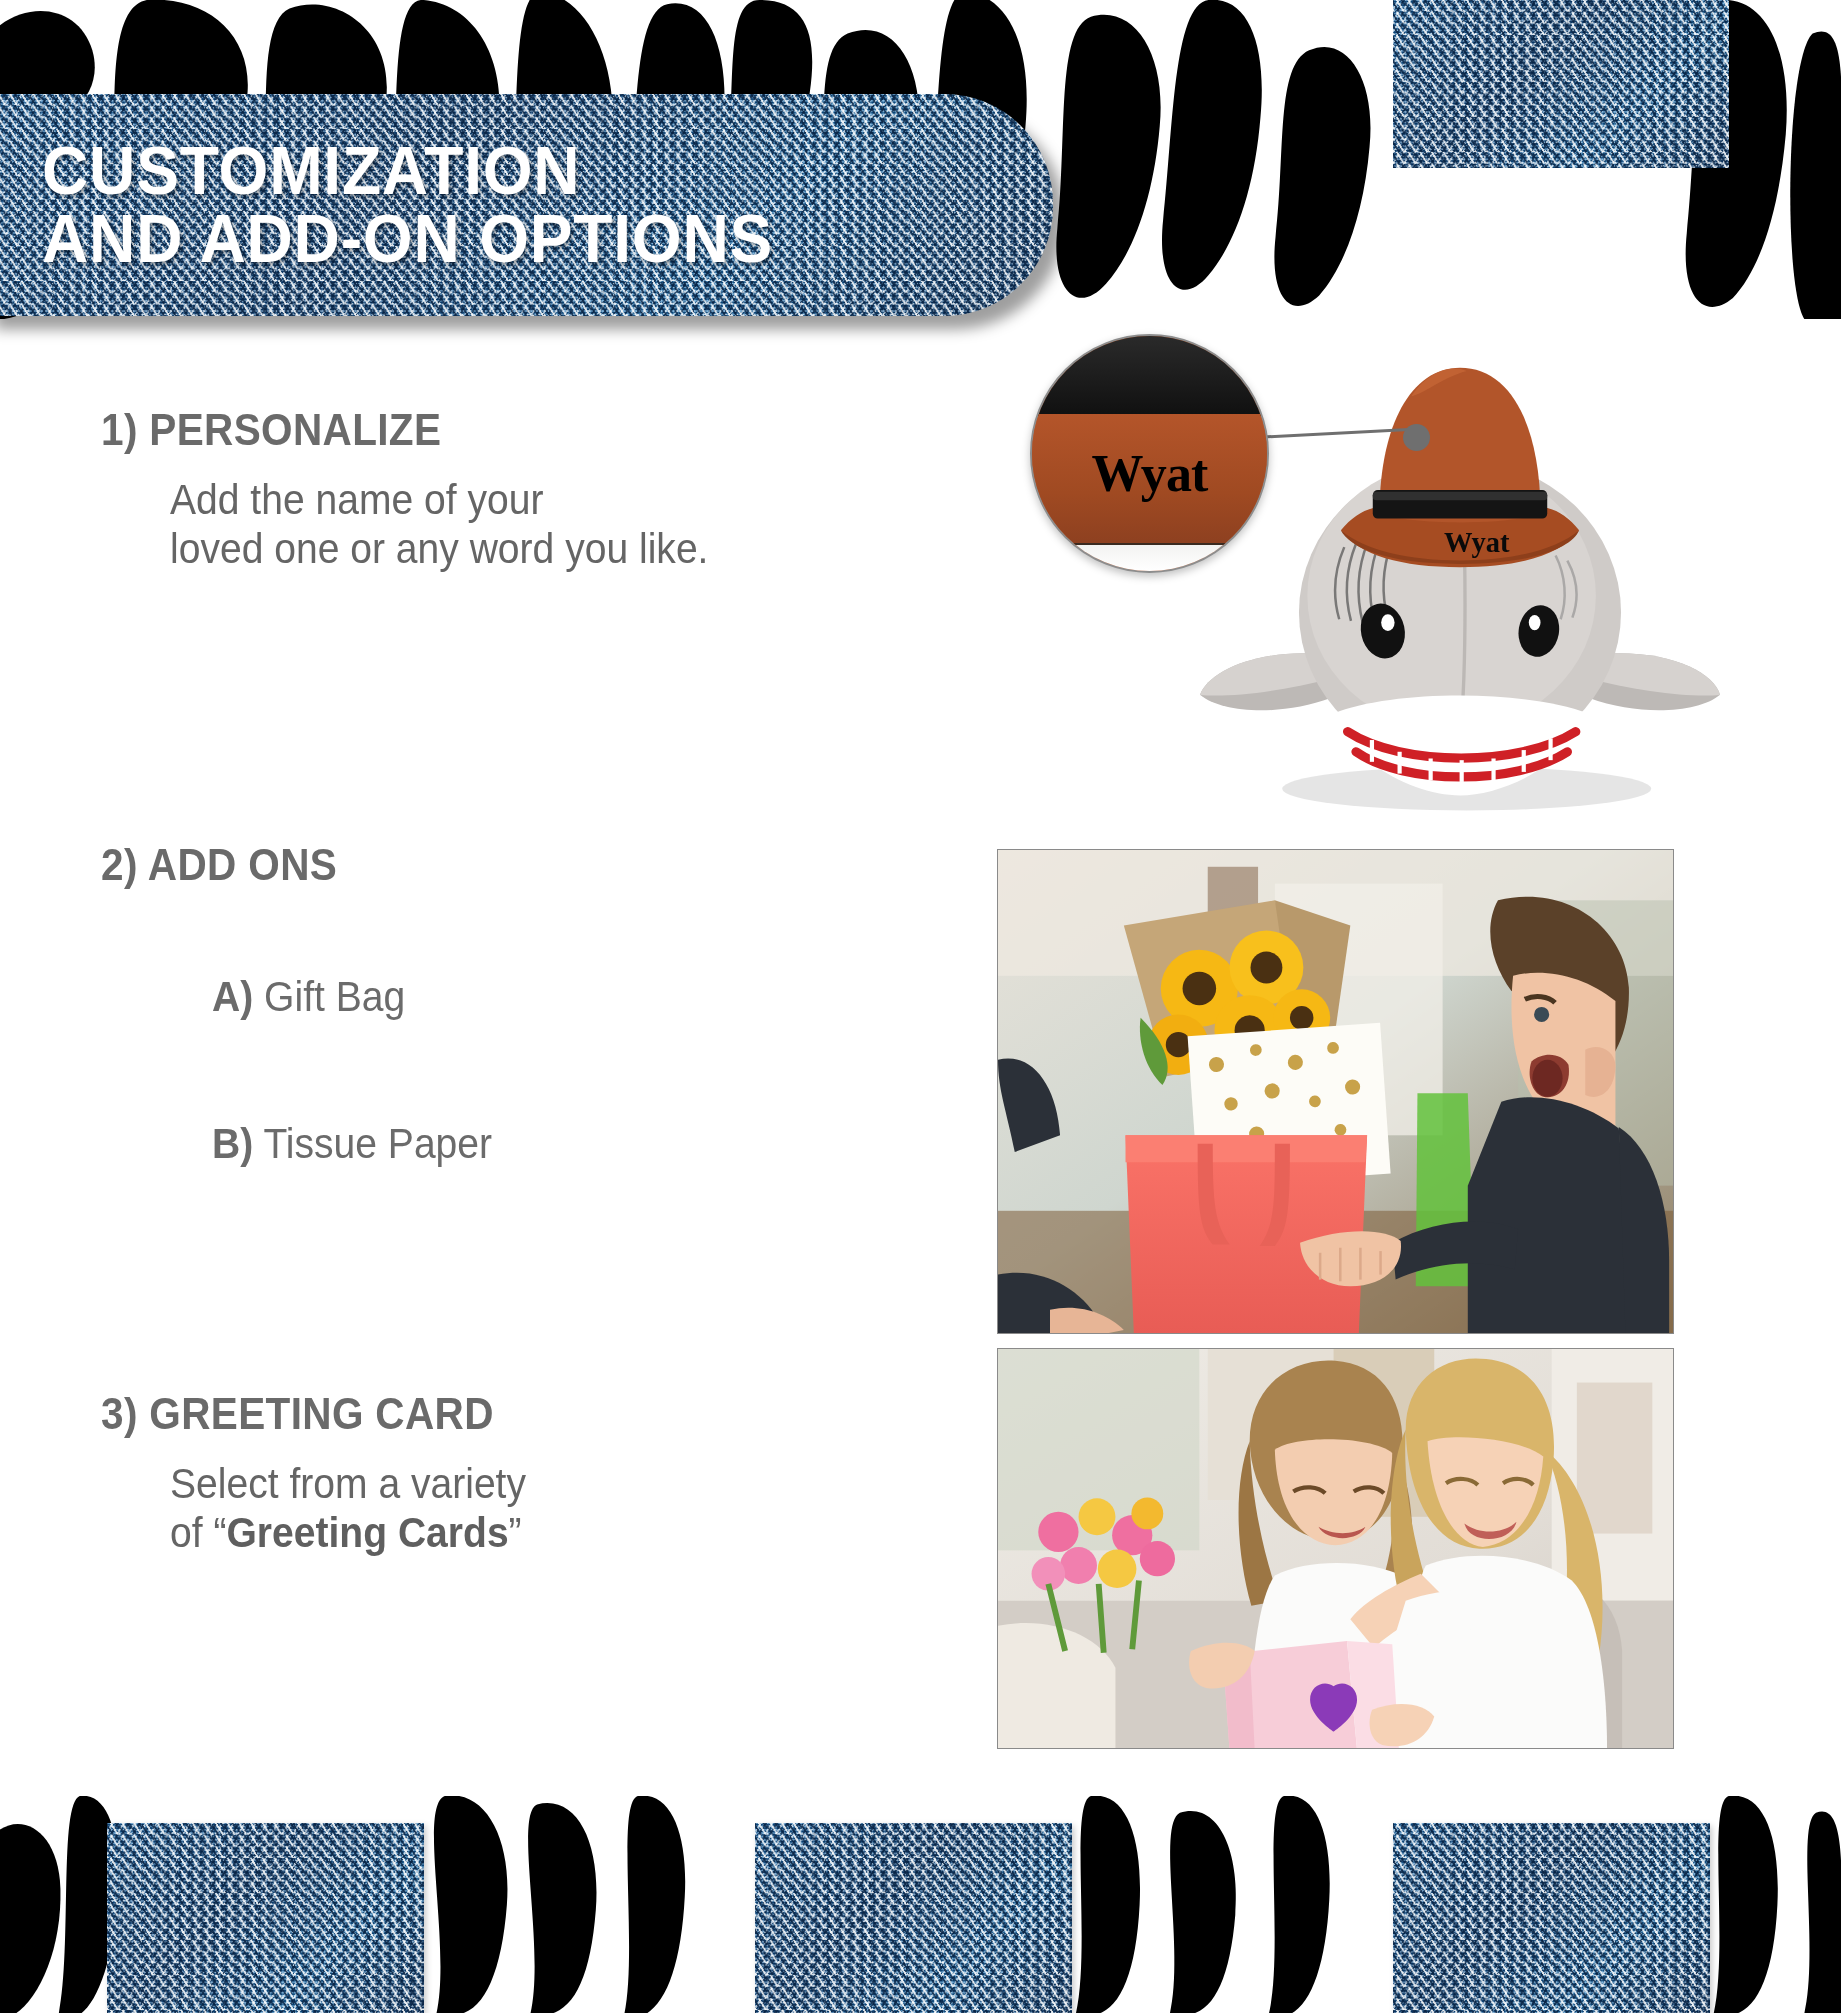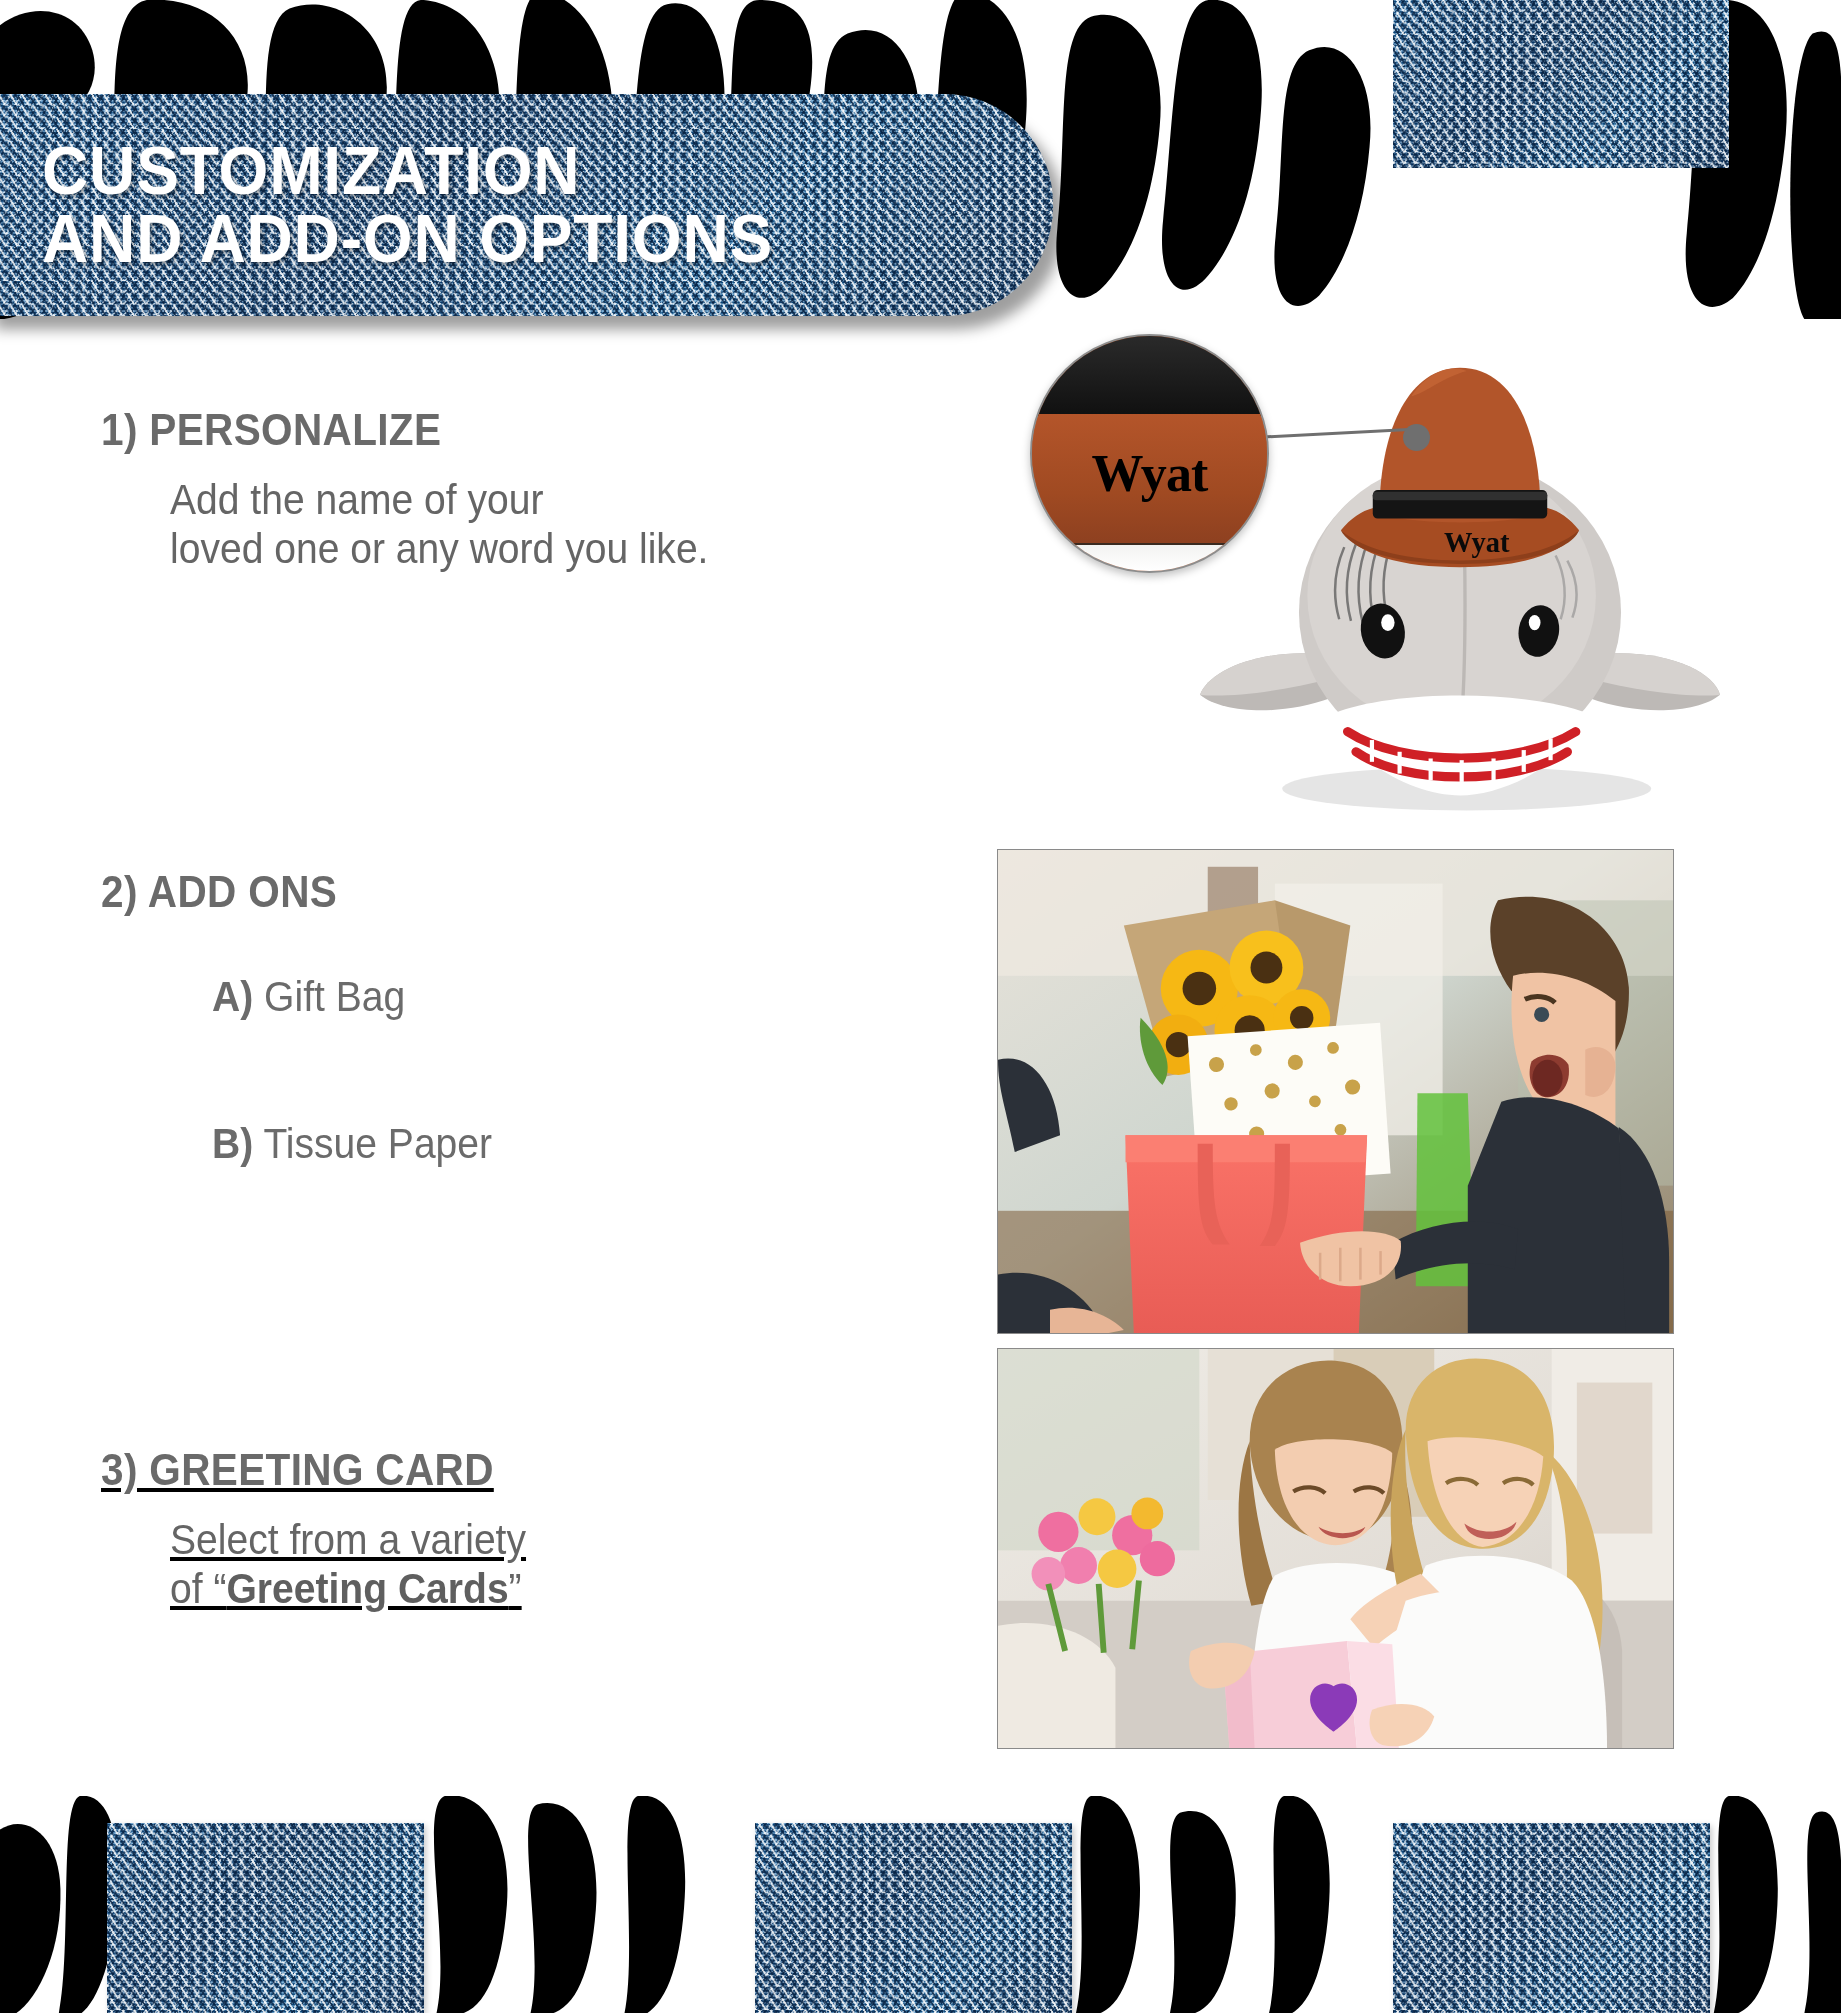--- a/index.html
+++ b/index.html
@@ -64,22 +64,22 @@
     transform:scaleX(.93);transform-origin:left top;white-space:nowrap;
   }
   .sub-item{
     color:#6b6b6b;font-size:42px;margin-left:111px;
     transform:scaleX(.93);transform-origin:left top;white-space:nowrap;
   }
   .sub-item b{font-weight:bold;}
   .step-body b{font-weight:bold;color:#5f5f5f;}
 
   #step1{top:404px;}
-  #step2{top:839px;margin-top:27px;}
-  #step3{top:1444px;text-decoration:underline;}
+  #step2{top:839px;}
+  #step3{top:1388px;}
   #addon-a{position:absolute;left:101px;top:973px;}
   #addon-b{position:absolute;left:101px;top:1120px;}
 
   
   #product-shark{position:absolute;left:1200px;top:319px;width:520px;height:520px;z-index:3;}
 
   
   #magnifier-callout{
     position:absolute;left:1030px;top:334px;width:235px;height:235px;
     border-radius:50%;overflow:hidden;border:2.5px solid #8d8d8d;

